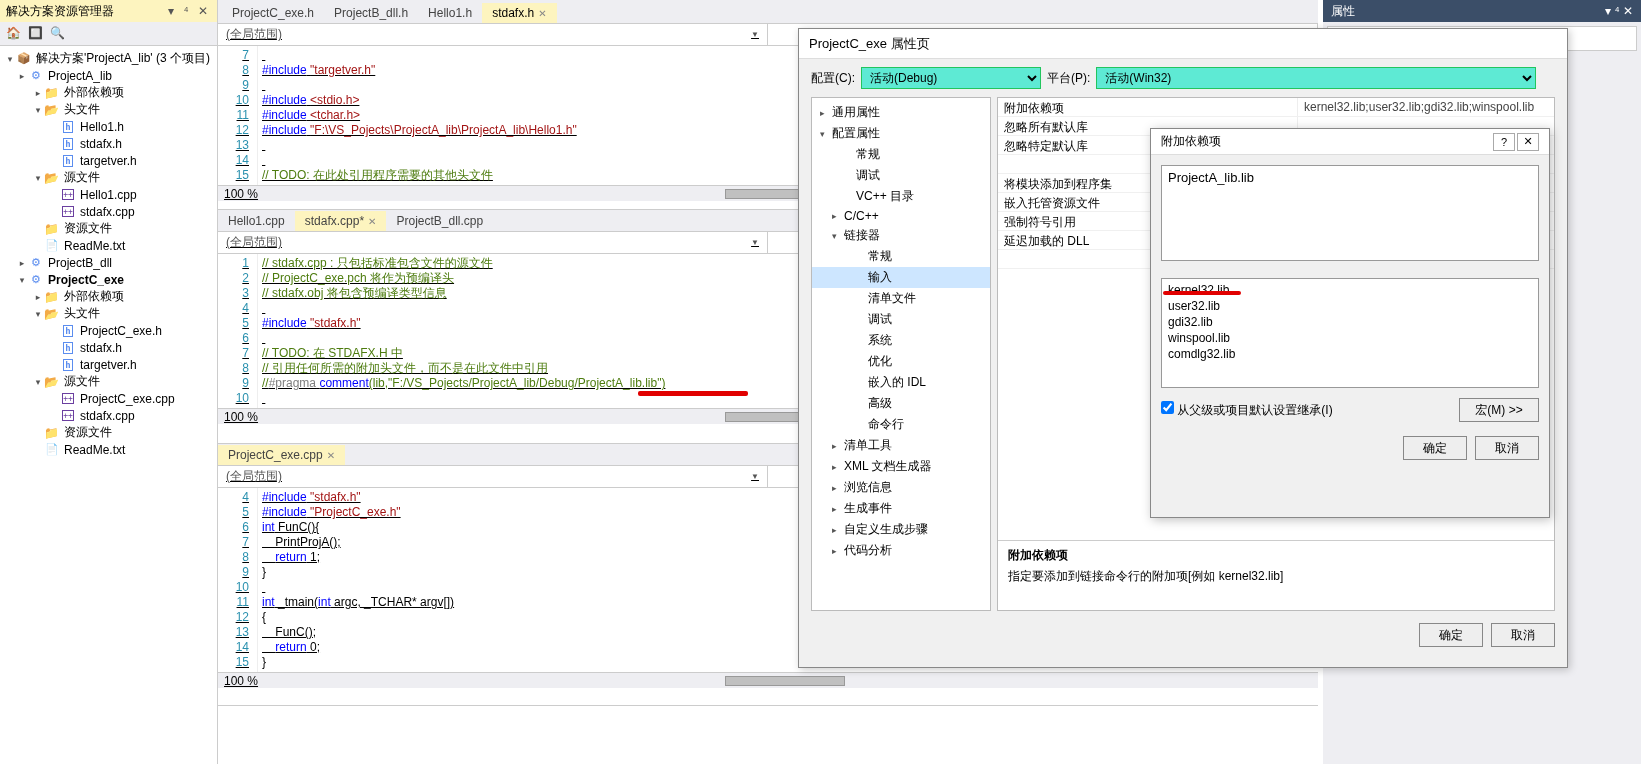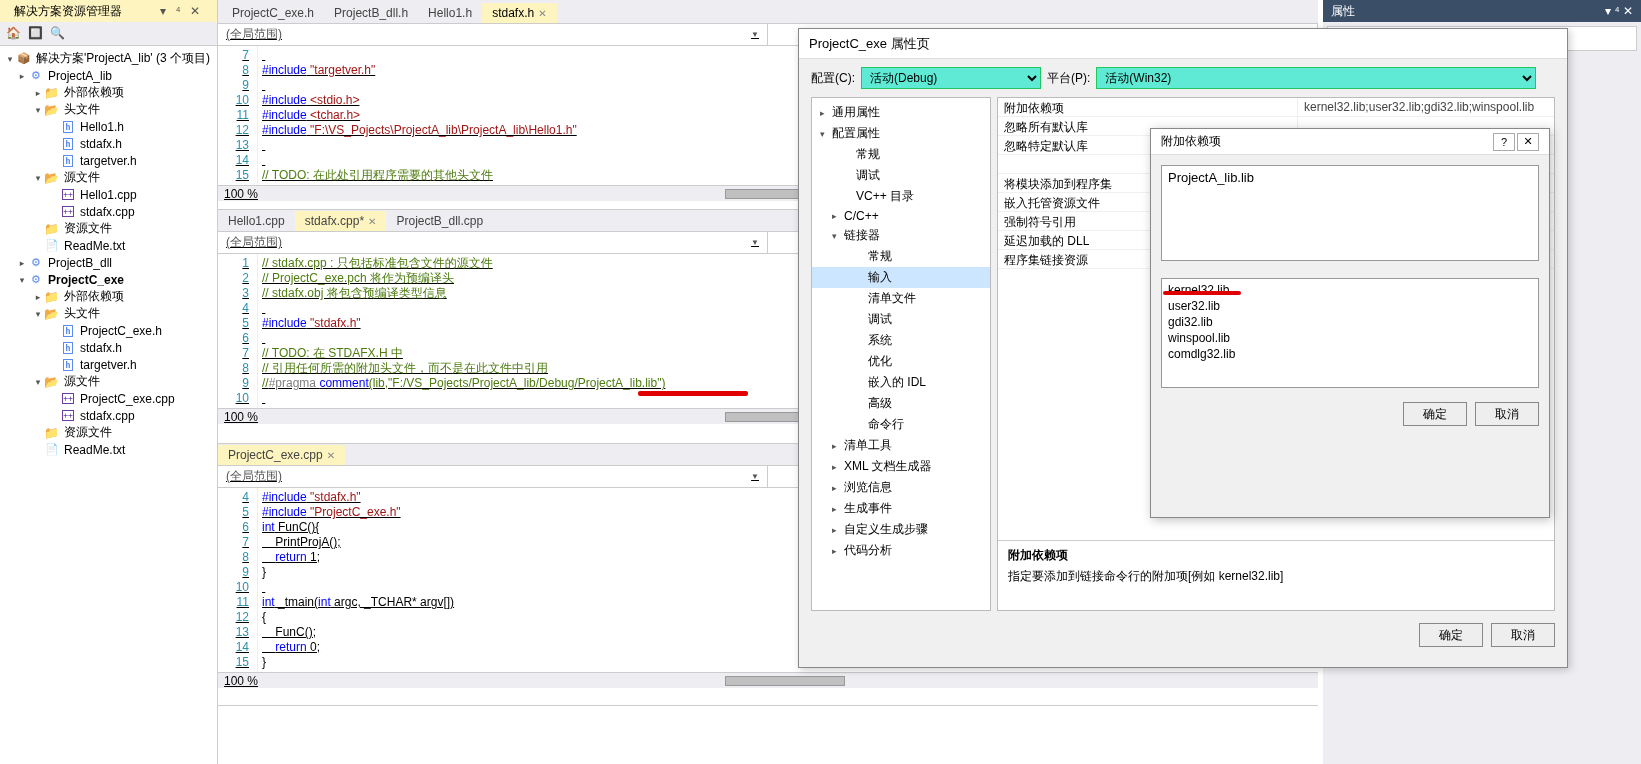--- a/index.html
+++ b/index.html
@@ -1,20 +1,20 @@
 <!DOCTYPE html>
 <html><head>
 <meta charset="utf-8">
 <style>
 * { margin:0; padding:0; box-sizing:border-box; font-family:"Microsoft YaHei",Tahoma,sans-serif; font-size:12px; }
 body { background:#fff; width:1641px; height:764px; position:relative; overflow:hidden; }
 
 
 .solution-panel { position:absolute; left:0; top:0; width:218px; height:764px; background:#fff; border-right:1px solid #ccc; }
-.panel-title { background:#fdf4bf; height:22px; line-height:22px; padding:0 14px; display:flex; align-items:center; justify-content:space-between; }
+.panel-title { background:#fdf4bf; height:22px; line-height:22px; padding:0 6px; display:flex; align-items:center; justify-content:space-between; }
 .panel-title span { font-size:12px; }
 .panel-controls { font-size:10px; letter-spacing:3px; color:#555; }
 .toolbar { height:24px; background:#eeeef2; border-bottom:1px solid #ccc; display:flex; align-items:center; gap:6px; padding:0 6px; }
 .toolbar-ico { width:16px; height:16px; display:inline-block; }
 .tree { padding:4px 0; overflow:auto; height:calc(100% - 46px); }
 .tree-row { display:flex; align-items:center; height:17px; padding-left:4px; white-space:nowrap; }
 .expander { width:12px; text-align:center; color:#555; font-size:9px; cursor:pointer; }
 .tree-ico { width:16px; height:14px; margin-right:4px; display:inline-flex; align-items:center; justify-content:center; font-size:11px; }
 .ico-folder { color:#e0a800; }
 .ico-folder::before { content:"📁"; font-size:12px; }
@@ -482,21 +482,20 @@
           </div>
           <div class="grid-row">
             <div class="grid-label">强制符号引用</div>
             <div class="grid-value"></div>
           </div>
           <div class="grid-row">
             <div class="grid-label">延迟加载的 DLL</div>
             <div class="grid-value"></div>
           </div>
           <div class="grid-row">
-            <div class="grid-label">程序集链接资源</div>
             <div class="grid-value"></div>
           </div>
         </div>
       <div class="dlg-desc">
         <div class="dlg-desc-title">附加依赖项</div>
         <div>指定要添加到链接命令行的附加项[例如 kernel32.lib]</div>
       </div>
     </div>
   </div>
   <div class="dlg-buttons">
@@ -516,18 +515,22 @@
   <div class="popup-body">
     <textarea class="textarea-box" style="">ProjectA_lib.lib</textarea>
     <div class="red-underline" style="width:78px;margin-top:-78px;margin-left:2px;position:relative;top:20px"></div>
     <div class="listbox" id="inh-list">
         <div>kernel32.lib</div>
         <div>user32.lib</div>
         <div>gdi32.lib</div>
         <div>winspool.lib</div>
         <div>comdlg32.lib</div>
       </div>
+    <div class="popup-opts">
+      <label><input type="checkbox" checked="" style=""> <span>从父级或项目默认设置继承(I)</span></label>
+      <button class="btn" style="min-width:80px">宏(M) &gt;&gt;</button>
+    </div>
     <div class="popup-btns">
       <button class="btn">确定</button>
       <button class="btn">取消</button>
     </div>
   </div>
 </div>
 
 </body></html>

